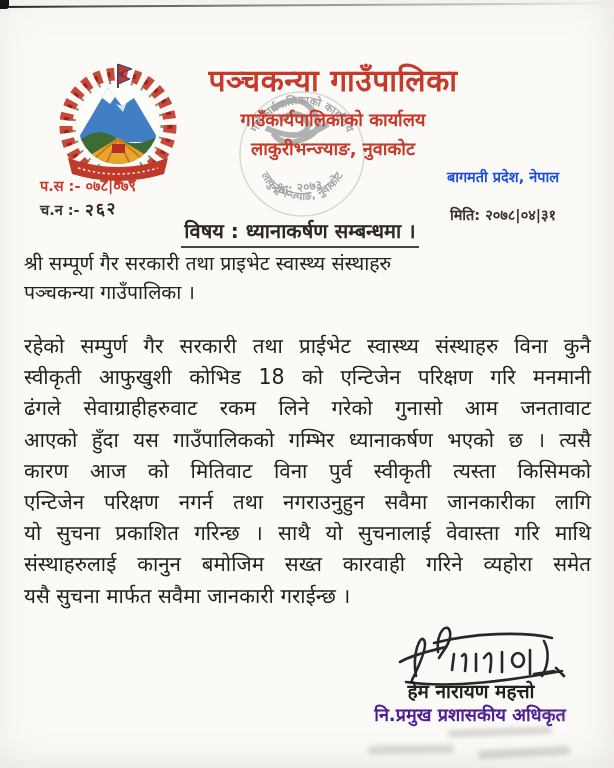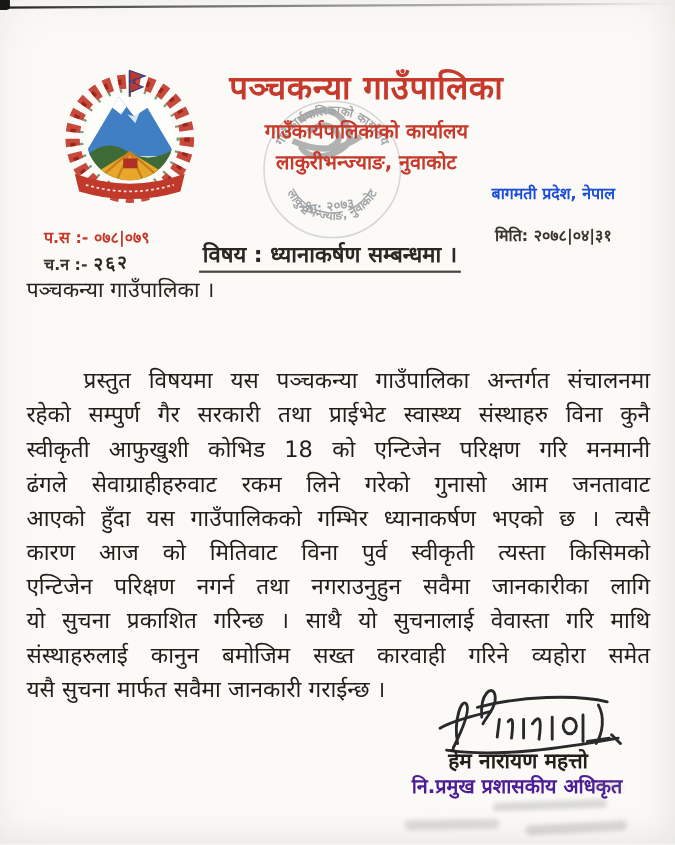--- a/index.html
+++ b/index.html
@@ -20,21 +20,21 @@
     background:linear-gradient(90deg,#1b1b1b 0%,#4c4c4c 12%,#8f8f8f 45%,#c9c9c9 80%,rgba(220,220,220,0) 100%);
     transform:rotate(-0.35deg);transform-origin:left center;
   }
   .artifact-blob{position:absolute;top:0;left:0;width:9px;height:9px;background:#141414;border-radius:0 0 3px 0;}
   .logo-wrap{position:absolute;left:54px;top:58px;width:128px;height:136px;}
   .stamp-wrap{position:absolute;left:220px;top:76px;width:164px;height:150px;}
   .org-block{position:absolute;left:176px;top:64px;width:314px;text-align:center;}
   .org-title{font-size:30px;line-height:34px;font-weight:700;color:#c63a2c;letter-spacing:.5px;}
   .org-office{font-size:18px;line-height:22px;font-weight:700;color:#c63a2c;margin-top:11px;}
   .org-addr{font-size:18px;line-height:22px;font-weight:700;color:#c63a2c;margin-top:7px;}
-  .ref-block{position:absolute;left:40px;top:177px;font-size:14.5px;line-height:18px;margin-top:31px;}
+  .ref-block{position:absolute;left:40px;top:177px;font-size:14.5px;line-height:18px;}
   .ref-ps{color:#c63a2c;font-weight:700;}
   .ref-cn{color:#3a342d;font-weight:700;margin-top:5px;}
   .ref-cn-value{display:inline-block;font-size:17px;color:#2c2821;transform:rotate(-4deg);letter-spacing:2px;}
   .meta-block{position:absolute;left:428px;top:168px;width:150px;text-align:center;}
   .province{color:#1d4ed8;font-weight:700;font-size:14.5px;line-height:18px;}
   .date{color:#3a342d;font-weight:700;font-size:14.5px;line-height:18px;margin-top:20px;text-align:center;}
   .subject-line{position:absolute;top:217px;left:0;width:600px;text-align:center;font-size:20px;font-weight:700;color:#2b2722;}
   .subject-line span{border-bottom:2px solid #4a443c;padding:0 3px 3px;}
   .addressee{position:absolute;left:24px;top:249px;font-size:19.5px;line-height:29px;color:#26231f;font-weight:500;}
   .body-block{position:absolute;left:24px;top:331px;width:567px;}
@@ -127,25 +127,25 @@
   <div class="meta-block">
     <div class="province">बागमती प्रदेश, नेपाल</div>
     <div class="date">मिति: २०७८|०४|३१</div>
   </div>
 
   <div class="subject-line">
     <span>विषय : ध्यानाकर्षण सम्बन्धमा ।</span>
   </div>
 
   <div class="addressee">
+    <div>श्री सम्पूर्ण गैर सरकारी तथा प्राइभेट स्वास्थ्य संस्थाहरु</div>
     <div>पञ्चकन्या गाउँपालिका ।</div>
   </div>
 
   <div class="body-block">
-    <div class="bline j indent">प्रस्तुत विषयमा यस पञ्चकन्या गाउँपालिका अन्तर्गत संचालनमा</div>
     <div class="bline j">रहेको सम्पुर्ण गैर सरकारी तथा प्राईभेट स्वास्थ्य संस्थाहरु विना कुनै</div>
     <div class="bline j">स्वीकृती आफुखुशी कोभिड 18 को एन्टिजेन परिक्षण गरि मनमानी</div>
     <div class="bline j">ढंगले सेवाग्राहीहरुवाट रकम लिने गरेको गुनासो आम जनतावाट</div>
     <div class="bline j">आएको हुँदा यस गाउँपालिकको गम्भिर ध्यानाकर्षण भएको छ । त्यसै</div>
     <div class="bline j">कारण आज को मितिवाट विना पुर्व स्वीकृती त्यस्ता किसिमको</div>
     <div class="bline j">एन्टिजेन परिक्षण नगर्न तथा नगराउनुहुन सवैमा जानकारीका लागि</div>
     <div class="bline j">यो सुचना प्रकाशित गरिन्छ । साथै यो सुचनालाई वेवास्ता गरि माथि</div>
     <div class="bline j">संस्थाहरुलाई कानुन बमोजिम सख्त कारवाही गरिने व्यहोरा समेत</div>
     <div class="bline">यसै सुचना मार्फत सवैमा जानकारी गराईन्छ ।</div>
   </div>

